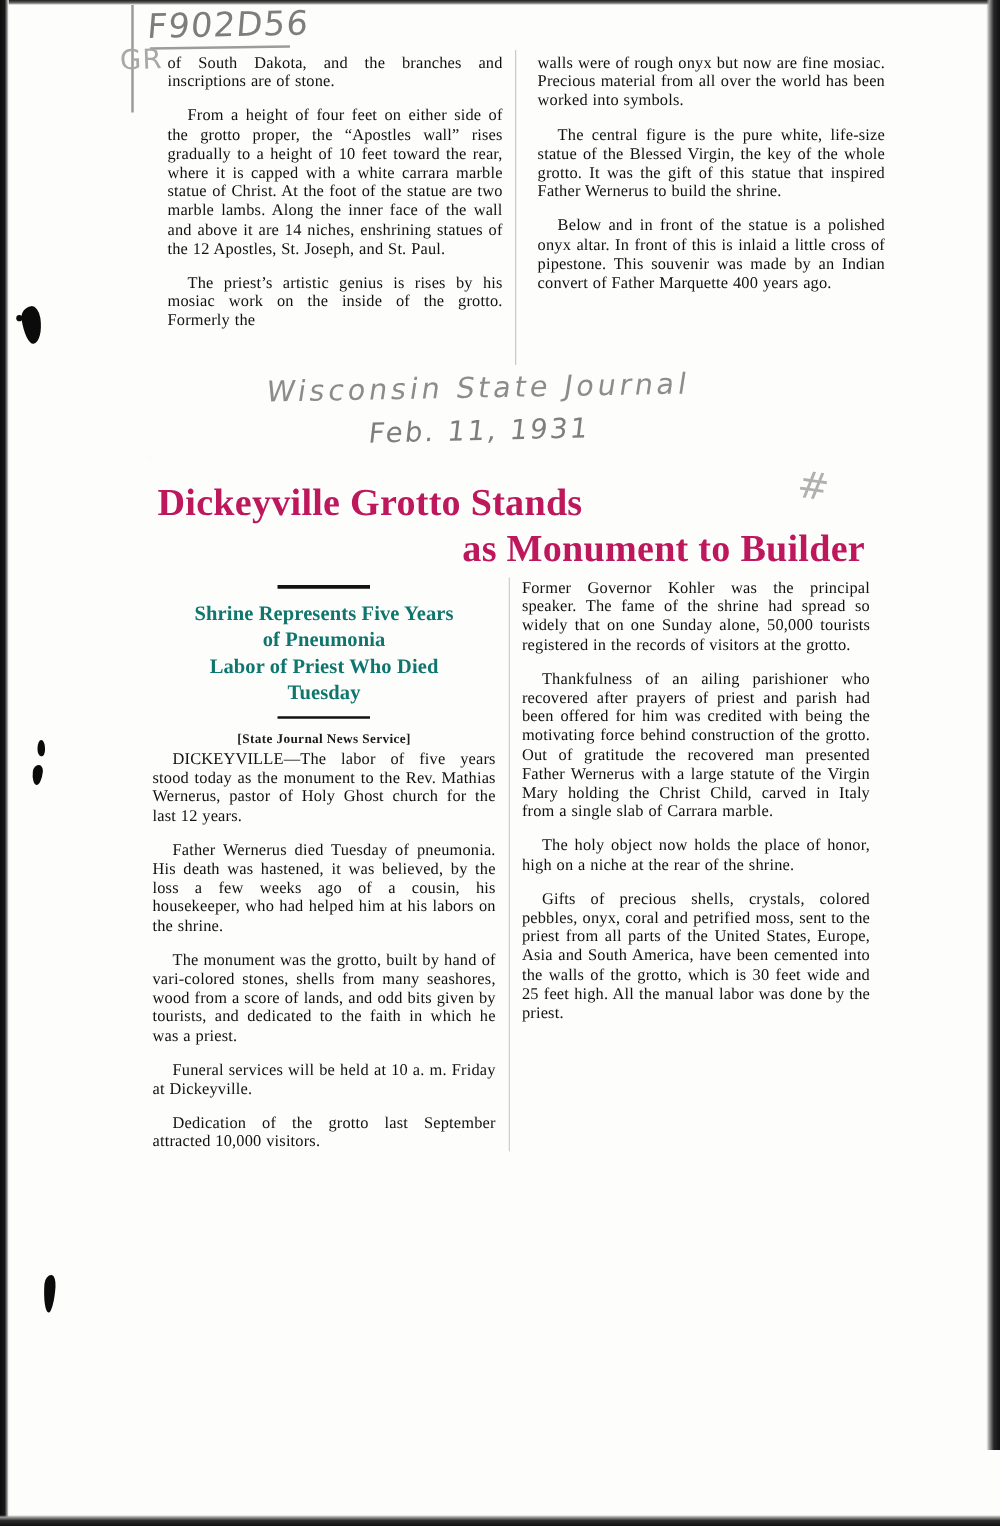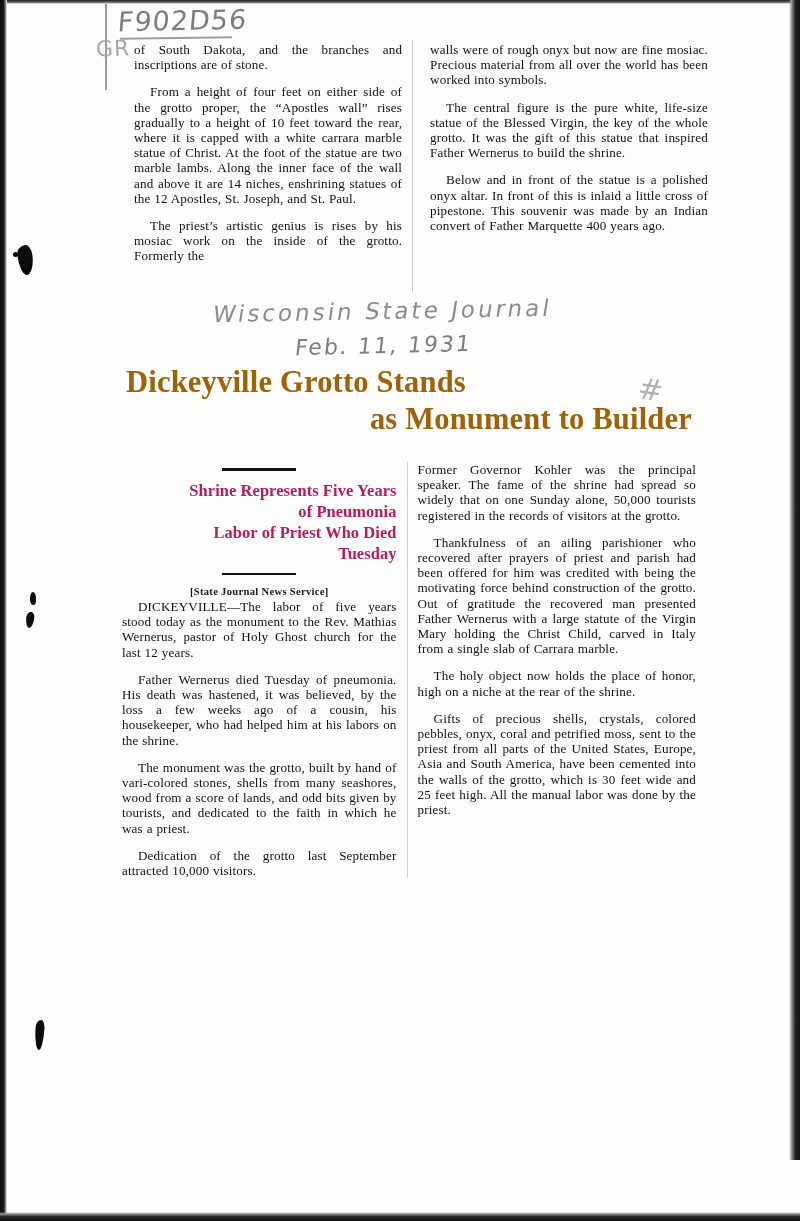--- a/index.html
+++ b/index.html
@@ -165,27 +165,27 @@
     font-size: 30px;
     color: #b0b0b0;
     font-family: "DejaVu Sans", sans-serif;
     transform: rotate(8deg);
   }
 
   
   .headline {
     position: absolute;
     left: 122px;
-    top: 364px;
+    top: 384px;
     width: 574px;
     font-family: "Liberation Serif", serif;
     font-weight: bold;
     font-size: 30.5px;
     line-height: 37px;
-    color: #a16207;
+    color: #be185d;
     letter-spacing: 0.2px;
   }
   .headline .l1 { display: block; text-align: left; padding-left: 4px; }
   .headline .l2 { display: block; text-align: right; padding-right: 4px; }
 
   
   .article {
     position: absolute;
     left: 122px;
     top: 462px;
@@ -206,26 +206,26 @@
   .deck-rule {
     width: 74px;
     height: 2.5px;
     background: #121212;
     margin: 6px auto 9px auto;
   }
   .deck-rule.bottom {
     margin: 9px auto 11px auto;
   }
   .deck {
-    text-align: right;
+    text-align: center;
     font-family: "Liberation Serif", serif;
     font-weight: bold;
     font-size: 16.4px;
     line-height: 21px;
-    color: #be185d;
+    color: #0f766e;
     letter-spacing: 0.1px;
   }
   .deck span { display: block; }
 
   .service-line {
     text-align: center;
     font-family: "Liberation Serif", serif;
     font-weight: bold;
     font-size: 10.6px;
     letter-spacing: 0.3px;
@@ -341,20 +341,21 @@
         <span>Tuesday</span>
       </div>
       <div class="deck-rule bottom"></div>
 
       <div class="service-line">[State Journal News Service]</div>
 
       <div class="body-text">
         <p>DICKEYVILLE—The labor of five years stood today as the monument to the Rev. Mathias Wernerus, pastor of Holy Ghost church for the last 12 years.</p>
         <p>Father Wernerus died Tuesday of pneumonia. His death was hastened, it was believed, by the loss a few weeks ago of a cousin, his housekeeper, who had helped him at his labors on the shrine.</p>
         <p>The monument was the grotto, built by hand of vari-colored stones, shells from many seashores, wood from a score of lands, and odd bits given by tourists, and dedicated to the faith in which he was a priest.</p>
+        <p>Funeral services will be held at 10 a. m. Friday at Dickeyville.</p>
         <p>Dedication of the grotto last September attracted 10,000 visitors.</p>
       </div>
     </div>
 
     <div class="col-right">
       <div class="body-text">
         <p class="noindent">Former Governor Kohler was the principal speaker. The fame of the shrine had spread so widely that on one Sunday alone, 50,000 tourists registered in the records of visitors at the grotto.</p>
         <p>Thankfulness of an ailing parishioner who recovered after prayers of priest and parish had been offered for him was credited with being the motivating force behind construction of the grotto. Out of gratitude the recovered man presented Father Wernerus with a large statute of the Virgin Mary holding the Christ Child, carved in Italy from a single slab of Carrara marble.</p>
         <p>The holy object now holds the place of honor, high on a niche at the rear of the shrine.</p>
         <p>Gifts of precious shells, crystals, colored pebbles, onyx, coral and petrified moss, sent to the priest from all parts of the United States, Europe, Asia and South America, have been cemented into the walls of the grotto, which is 30 feet wide and 25 feet high. All the manual labor was done by the priest.</p>

